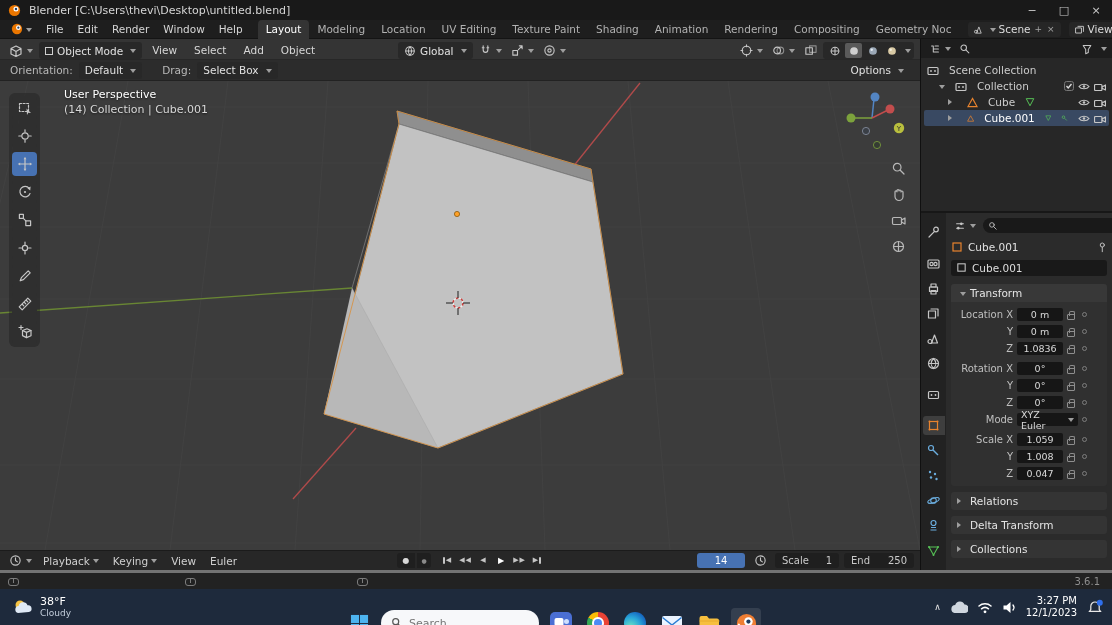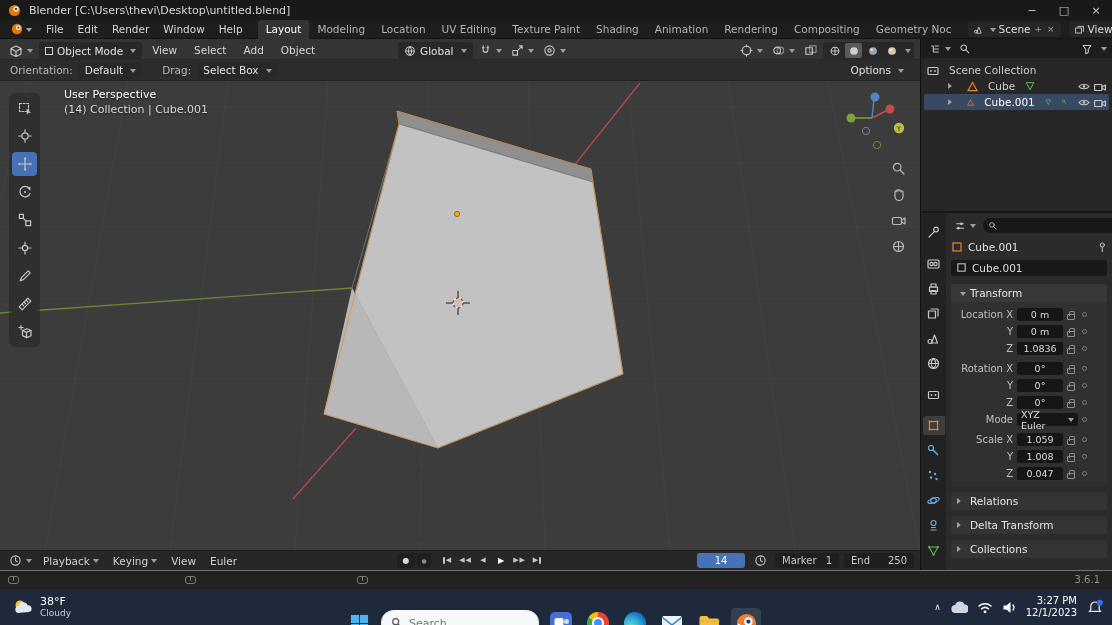--- a/index.html
+++ b/index.html
@@ -82,21 +82,21 @@
 .phead.c{border-radius:3px;background:#343434;margin-top:2px;flex:none}
 .pgroup{margin:5px 0 2px 0}
 .prow{display:grid;grid-template-columns:58px 46px 11px 9px;gap:4px;align-items:center;height:15px;padding-left:4px;margin-bottom:2px}
 .plabel{text-align:right;color:#bfbfbf;font-size:10px;white-space:nowrap;overflow:hidden}
 .pfield{height:13px;background:#161616;border-radius:2px;color:#d9d9d9;font-size:9.5px;display:flex;align-items:center;justify-content:center}
 .pfield.dd2{justify-content:space-between;padding:0 4px;grid-column:2/4}
 .lock{position:relative;width:8px;height:6px;border:1px solid #8e8e8e;border-radius:1px;margin-top:4px}
 .lock::before{content:"";position:absolute;left:1px;top:-4px;width:4px;height:4px;border:1px solid #8e8e8e;border-bottom:none;border-radius:2px 2px 0 0}
 .adot{width:5px;height:5px;border:1px solid #7d7d7d;border-radius:50%}
 
-#statusbar{left:0;top:570px;width:1112px;height:19px;background:#222;border-top:1px solid #737373}
+#statusbar{left:0;top:570px;width:1112px;height:19px;background:#222;border-top:3px solid #737373}
 .ver{position:absolute;right:12px;top:3px;color:#8f8f8f;font-size:10px}
 .skm{position:absolute;top:5px;width:11px;height:8px;border:1px solid #7c7c7c;border-radius:3px}
 .skm::before{content:"";position:absolute;left:4px;top:0;width:1px;height:4px;background:#7c7c7c}
 
 #taskbar{left:0;top:589px;width:1112px;height:36px;background:#1e2a3c}
 #weather{position:absolute;left:6px;top:3px;height:30px;display:flex;gap:6px;align-items:center;padding:0 6px;border-radius:4px}
 .wtemp{color:#fff;font-size:11px;line-height:13px}
 .wcond{color:#c2cddb;font-size:9px;line-height:11px}
 #tbcenter{position:absolute;left:344px;top:18px;height:32px;display:flex;align-items:center;gap:7px}
 .tbtn2{width:30px;height:30px;display:flex;align-items:center;justify-content:center;border-radius:4px;position:relative}
@@ -481,21 +481,21 @@
       </div>
     <div class="spacer"></div>
     <div class="frame">14</div>
     <div class="ibtn" style="margin-left:4px">
         <svg class="ic" width="13" height="13" viewBox="0 0 14 14">
           <circle cx="7" cy="7" r="5"></circle>
           <path d="M7 4.2 V7 L9 8.5"></path>
         </svg>
       </div>
     <div class="rangef" style="width:64px">
-      <span>Marker</span>
+      <span>Scale</span>
       <span>1</span>
     </div>
     <div class="rangef" style="width:70px">
       <span>End</span>
       <span>250</span>
     </div>
   </div>
 
   <div id="rightpanel" class="abs">
     <div id="outliner">
@@ -517,20 +517,43 @@
         <span class="chv"></span>
       </div>
       <div class="obody">
         <div class="orow">
           <svg class="ic" width="12" height="11" viewBox="0 0 12 10">
               <rect x="1" y="2" width="10" height="7" rx="1"></rect>
               <circle class="f" cx="4" cy="5.5" r="0.9"></circle>
               <circle class="f" cx="8" cy="5.5" r="0.9"></circle>
             </svg>
           <span>Scene Collection</span>
+        </div>
+        <div class="orow" style="padding-left:12px">
+          <span class="chv"></span>
+          <svg class="ic" width="12" height="11" viewBox="0 0 12 10">
+              <rect x="1" y="2" width="10" height="7" rx="1"></rect>
+              <circle class="f" cx="4" cy="5.5" r="0.9"></circle>
+              <circle class="f" cx="8" cy="5.5" r="0.9"></circle>
+            </svg>
+          <span>Collection</span>
+          <div class="oicons">
+            <svg width="10" height="10" viewBox="0 0 10 10">
+                <rect x="0.5" y="0.5" width="9" height="9" rx="2" fill="#2d2d2d" stroke="#777"></rect>
+                <path d="M2.5 5 L4.2 7 L7.5 3" stroke="#ddd" fill="none" stroke-width="1.3"></path>
+              </svg>
+            <svg class="ic" width="12" height="9" viewBox="0 0 12 8">
+                <path d="M1 4 C3 1 9 1 11 4 C9 7 3 7 1 4 Z"></path>
+                <circle class="f" cx="6" cy="4" r="1.3"></circle>
+              </svg>
+            <svg class="ic" width="12" height="9" viewBox="0 0 12 9">
+                <rect x="0.5" y="2.5" width="7.5" height="6" rx="1"></rect>
+                <path d="M8 5 L11.5 3 V8 L8 6.3"></path>
+              </svg>
+          </div>
         </div>
         <div class="orow" style="padding-left:24px">
           <span class="chvr"></span>
           <svg width="11" height="11" viewBox="0 0 12 12">
               <path d="M6 1.5 L11 10.5 H1 Z" fill="none" stroke="#e8832d" stroke-width="1.2"></path>
             </svg>
           <span>Cube</span>
           <svg width="10" height="10" viewBox="0 0 12 12">
               <path d="M1.5 2 H10.5 L6 10.5 Z" fill="none" stroke="#56c156" stroke-width="1.2"></path>
             </svg>

